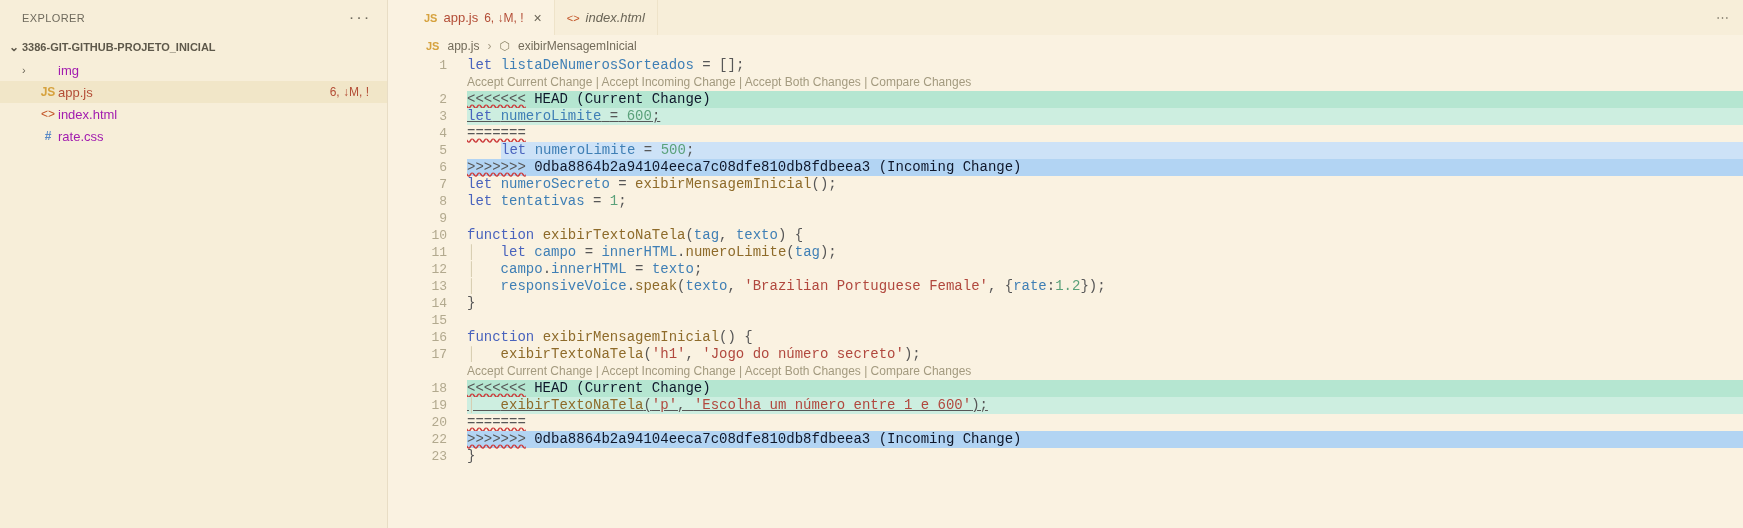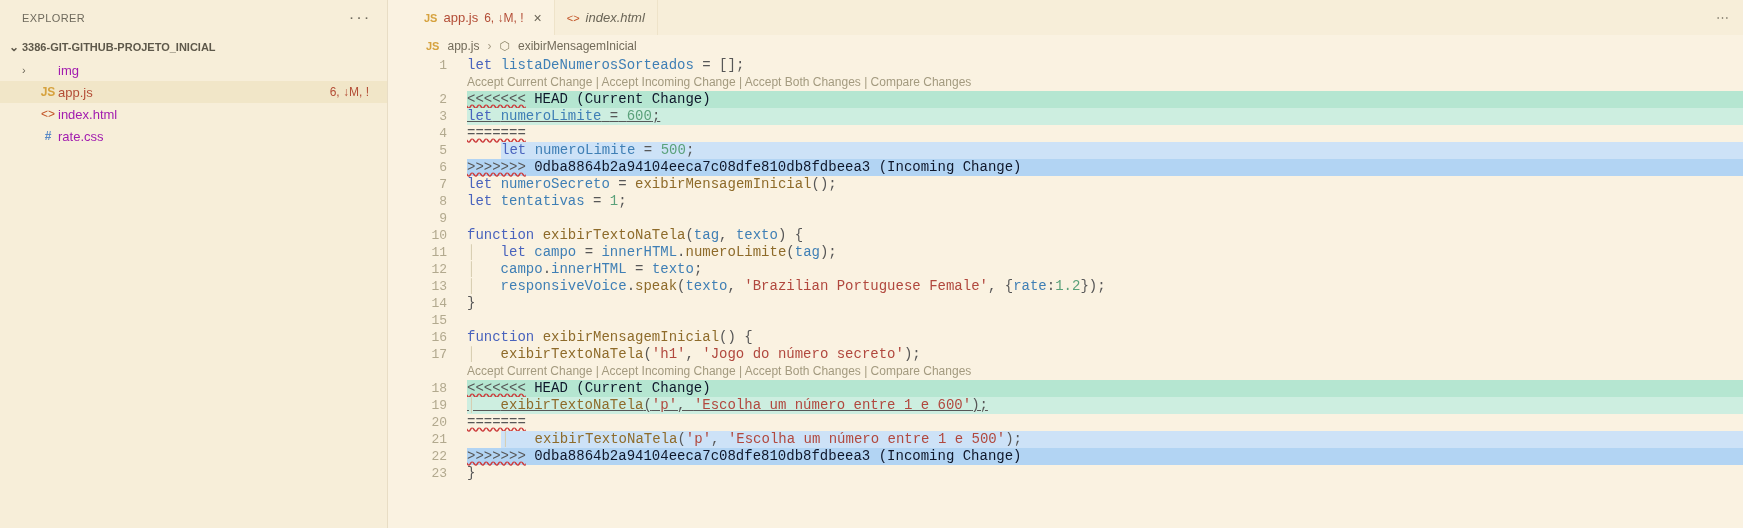--- a/index.html
+++ b/index.html
@@ -202,24 +202,20 @@
           <span class="txt"><span class="squig">&lt;&lt;&lt;&lt;&lt;&lt;&lt;</span> <span class="cm">HEAD (Current Change)</span></span>
         </div>
       <div class="cl hl-curr">
           <span class="gut">19</span>
           <span class="txt"><span class="guide">│   </span><span class="fn">exibirTextoNaTela</span>(<span class="st">'p'</span>, <span class="st">'Escolha um número entre 1 e 600'</span>);</span>
         </div>
       <div class="cl">
           <span class="gut">20</span>
           <span class="txt"><span class="squig">=======</span></span>
         </div>
-      <div class="cl hl-inc">
-          <span class="gut">21</span>
-          <span class="txt"><span class="guide">│   </span><span class="fn">exibirTextoNaTela</span>(<span class="st">'p'</span>, <span class="st">'Escolha um número entre 1 e 500'</span>);</span>
-        </div>
       <div class="cl hl-incmark">
           <span class="gut">22</span>
           <span class="txt"><span class="squig">&gt;&gt;&gt;&gt;&gt;&gt;&gt;</span> <span class="cm">0dba8864b2a94104eeca7c08dfe810db8fdbeea3 (Incoming Change)</span></span>
         </div>
       <div class="cl">
           <span class="gut">23</span>
           <span class="txt">}</span>
         </div>
 
     </div>

